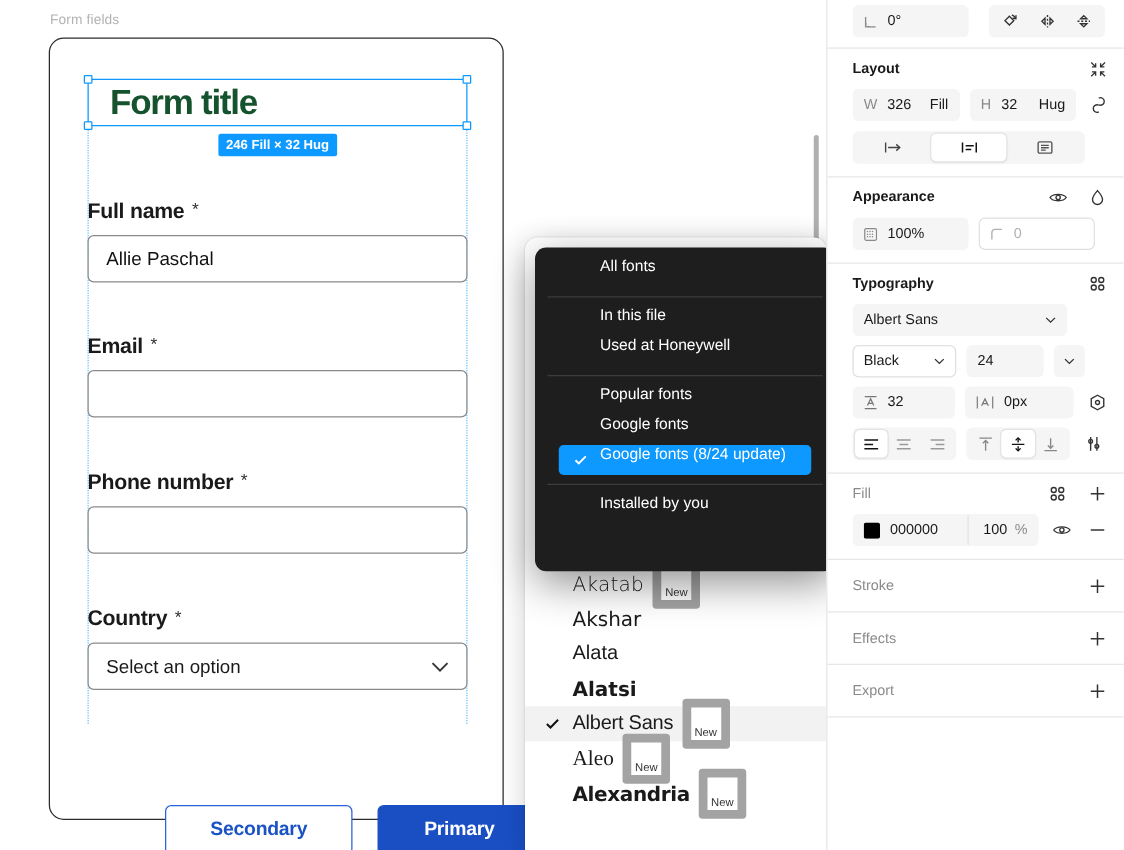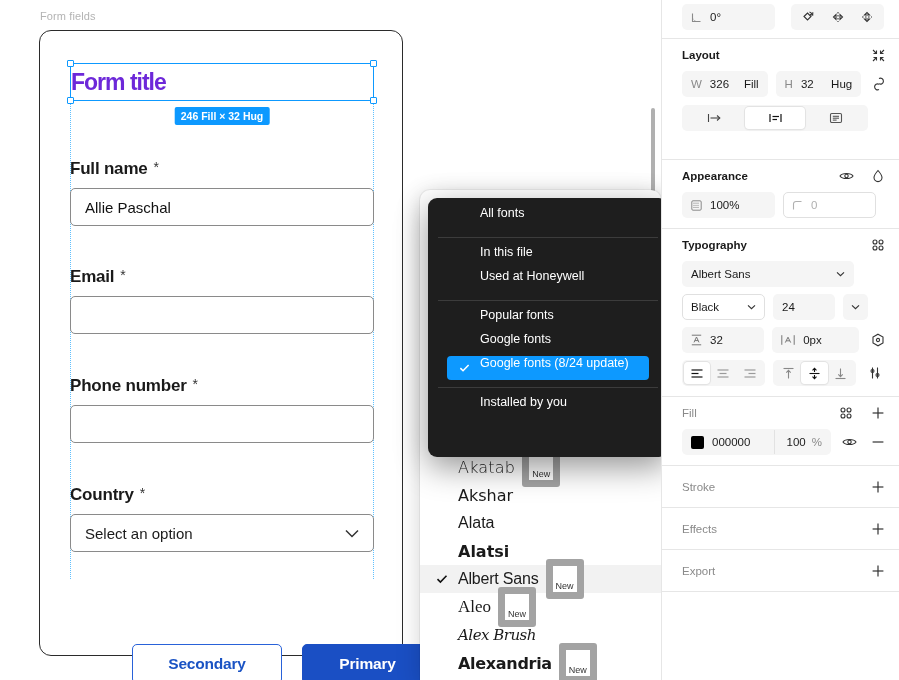--- a/index.html
+++ b/index.html
@@ -38,22 +38,22 @@
     background:#fff; display:flex; align-items:center; padding:0 14px;
     font-size:15px; color:#111;
   }
   .field-input.select { justify-content:space-between;align-items:center; }
   .select-val { color:#1a1a1a; font-size:15px; }
   .chev { width:14px; height:9px; flex:0 0 auto; }
 
   
   #title-wrap { position:absolute; left:30px; top:32px; width:304px; height:38px; }
   #form-title {
-    font-size:23px; font-weight:900; color:#6d28d9; letter-spacing:-1px;
-    line-height:38px; margin:0; padding:0 1px;
+    font-size:28px; font-weight:900; color:#14532d; letter-spacing:-1px;
+    line-height:38px; margin:0; padding:0 18px;
   }
   .sel-rect {
     position:absolute; left:0; top:0; width:100%; height:100%;
     border:1.5px solid #0d99ff; pointer-events:none;
   }
   .handle {
     position:absolute; width:7px; height:7px; background:#fff;
     border:1.5px solid #0d99ff; border-radius:1px;
   }
   .h-tl { left:-4px; top:-4px; } .h-tr { right:-4px; top:-4px; }
@@ -270,23 +270,20 @@
         <path d="M1.5 6.2 L4.4 9 L10.5 2.8"></path>
       </svg>
       <span class="font-name fn-albert">Albert Sans</span>
       <span class="new-badge">New</span>
     </div>
     <div class="font-row">
       <span class="font-name fn-aleo">Aleo</span>
       <span class="new-badge">New</span>
     </div>
     <div class="font-row">
-      <span class="font-name fn-alexbrush">Alex Brush</span>
-    </div>
-    <div class="font-row">
       <span class="font-name fn-alexandria">Alexandria</span>
       <span class="new-badge">New</span>
     </div>
   </div>
 
 <div id="font-menu">
     <div class="menu-item">
       <span>All fonts</span>
     </div>
     <div class="menu-sep"></div>
@@ -347,21 +344,21 @@
           <svg width="14" height="14" viewBox="0 0 14 14" fill="none" stroke="#333" stroke-width="1.1">
             <path d="M2 7 H12" stroke-dasharray="1.6 1.4"></path>
             <path d="M4.5 5 L9.5 5 L7 2.5 Z"></path>
               <path d="M4.5 9 L9.5 9 L7 11.5 Z"></path>
           </svg>
         </div>
       </div>
     </div>
   </div>
 
-  <div class="rp-sec" style="padding-bottom:28px;">
+  <div class="rp-sec" style="padding-bottom:10px;">
     <div class="rp-head">
       <span class="rp-title">Layout</span>
       <div class="rp-head-icons">
         <div class="iconbtn">
           <svg width="13" height="13" viewBox="0 0 13 13" fill="none" stroke="#333" stroke-width="1.1">
             <path d="M1 1 L4.5 4.5 M4.5 1.5 V4.5 H1.5"></path>
             <path d="M12 1 L8.5 4.5 M8.5 1.5 V4.5 H11.5"></path>
             <path d="M1 12 L4.5 8.5 M4.5 11.5 V8.5 H1.5"></path>
             <path d="M12 12 L8.5 8.5 M8.5 11.5 V8.5 H11.5"></path>
           </svg>

